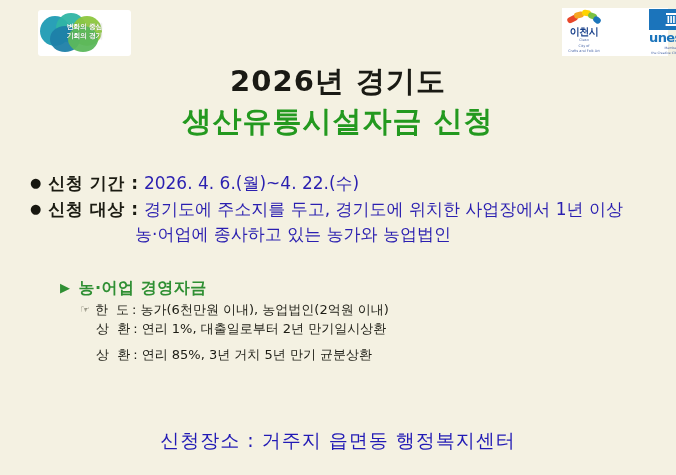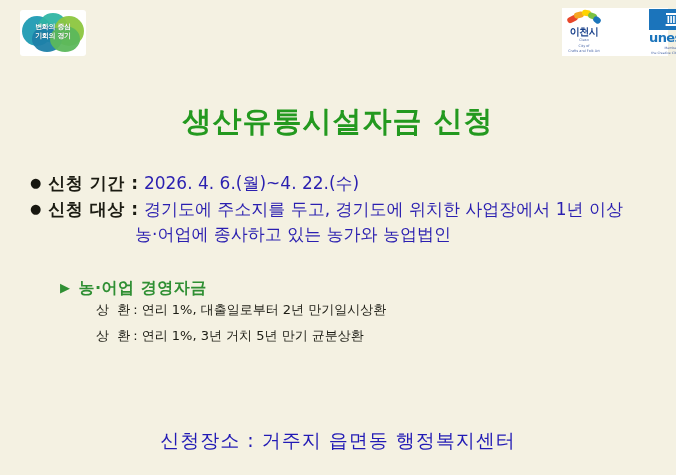--- a/index.html
+++ b/index.html
@@ -17,27 +17,28 @@
   #poster {
     position: relative;
     width: 676px;
     height: 475px;
     background: #f4f1e2;
   }
 
   
   .logo-left {
     position: absolute;
-    left: 20px;
+    left: 38px;
     top: 10px;
-    width: 66px;
+    width: 84px;
     height: 46px;
     background: #ffffff;
     border-radius: 3px;
     overflow: hidden;
+    padding-left: 9px;
   }
   .logo-left .blobs {
     position: absolute;
     inset: 0;
   }
   .logo-left .blob {
     position: absolute;
     border-radius: 50%;
     opacity: .95;
   }
@@ -297,20 +298,21 @@
           <rect x="10.9" y="4" width="1.6" height="7" fill="#ffffff"></rect>
           <rect x="0.6" y="12" width="14.8" height="2" fill="#ffffff"></rect>
         </svg>
       </div>
       <div class="word">unesco</div>
       <div class="caption">Member of</div>
       <div class="caption">the Creative Cities Network</div>
     </div>
   </div>
 
+  <div class="title title-1">2026년  경기도</div>
   <div class="title title-2">생산유통시설자금  신청</div>
 
   <div class="bullets">
     <div class="brow">
       <span class="bmark">●</span><span class="blabel">신청  기간  :</span>
       <span class="bvalue">2026.  4.  6.(월)~4.  22.(수)</span>
     </div>
     <div class="brow">
       <span class="bmark">●</span><span class="blabel">신청  대상  :</span>
       <span class="bvalue">경기도에  주소지를  두고,  경기도에  위치한  사업장에서  1년  이상</span>
@@ -318,29 +320,33 @@
     <div class="bcont">농·어업에  종사하고  있는  농가와  농업법인</div>
   </div>
 
   <div class="funds">
 
     <div class="fund-block">
       <div class="fund-head">
         <span class="tri">▶</span><span>농·어업  경영자금</span>
       </div>
       <div class="fund-line">
+        <span class="hand">☞</span><span class="key">한 도</span><span>:</span>
+        <span>농가(6천만원 이내), 농업법인(2억원 이내)</span>
+      </div>
+      <div class="fund-line">
         <span class="spacer"></span><span class="key">상 환</span><span>:</span>
         <span>연리 1%, 대출일로부터 2년  만기일시상환</span>
       </div>
     </div>
 
     <div class="fund-block">
       <div class="fund-line">
         <span class="spacer"></span><span class="key">상 환</span><span>:</span>
-        <span>연리 1%, 3년 거치 5년 만기 균분상환</span>
+        <span>연리 85%, 3년 거치 5년 만기 균분상환</span>
       </div>
     </div>
 
   </div>
 
   <div class="footer">신청장소  :  거주지  읍면동  행정복지센터</div>
 
 </div>
 
 </body></html>

